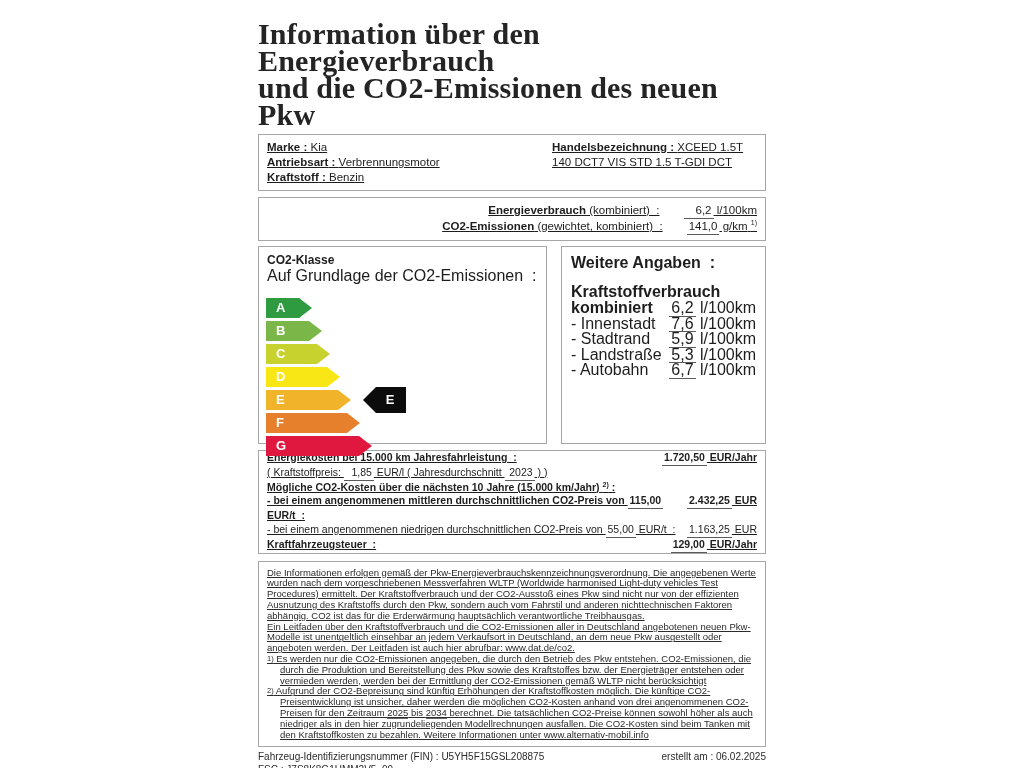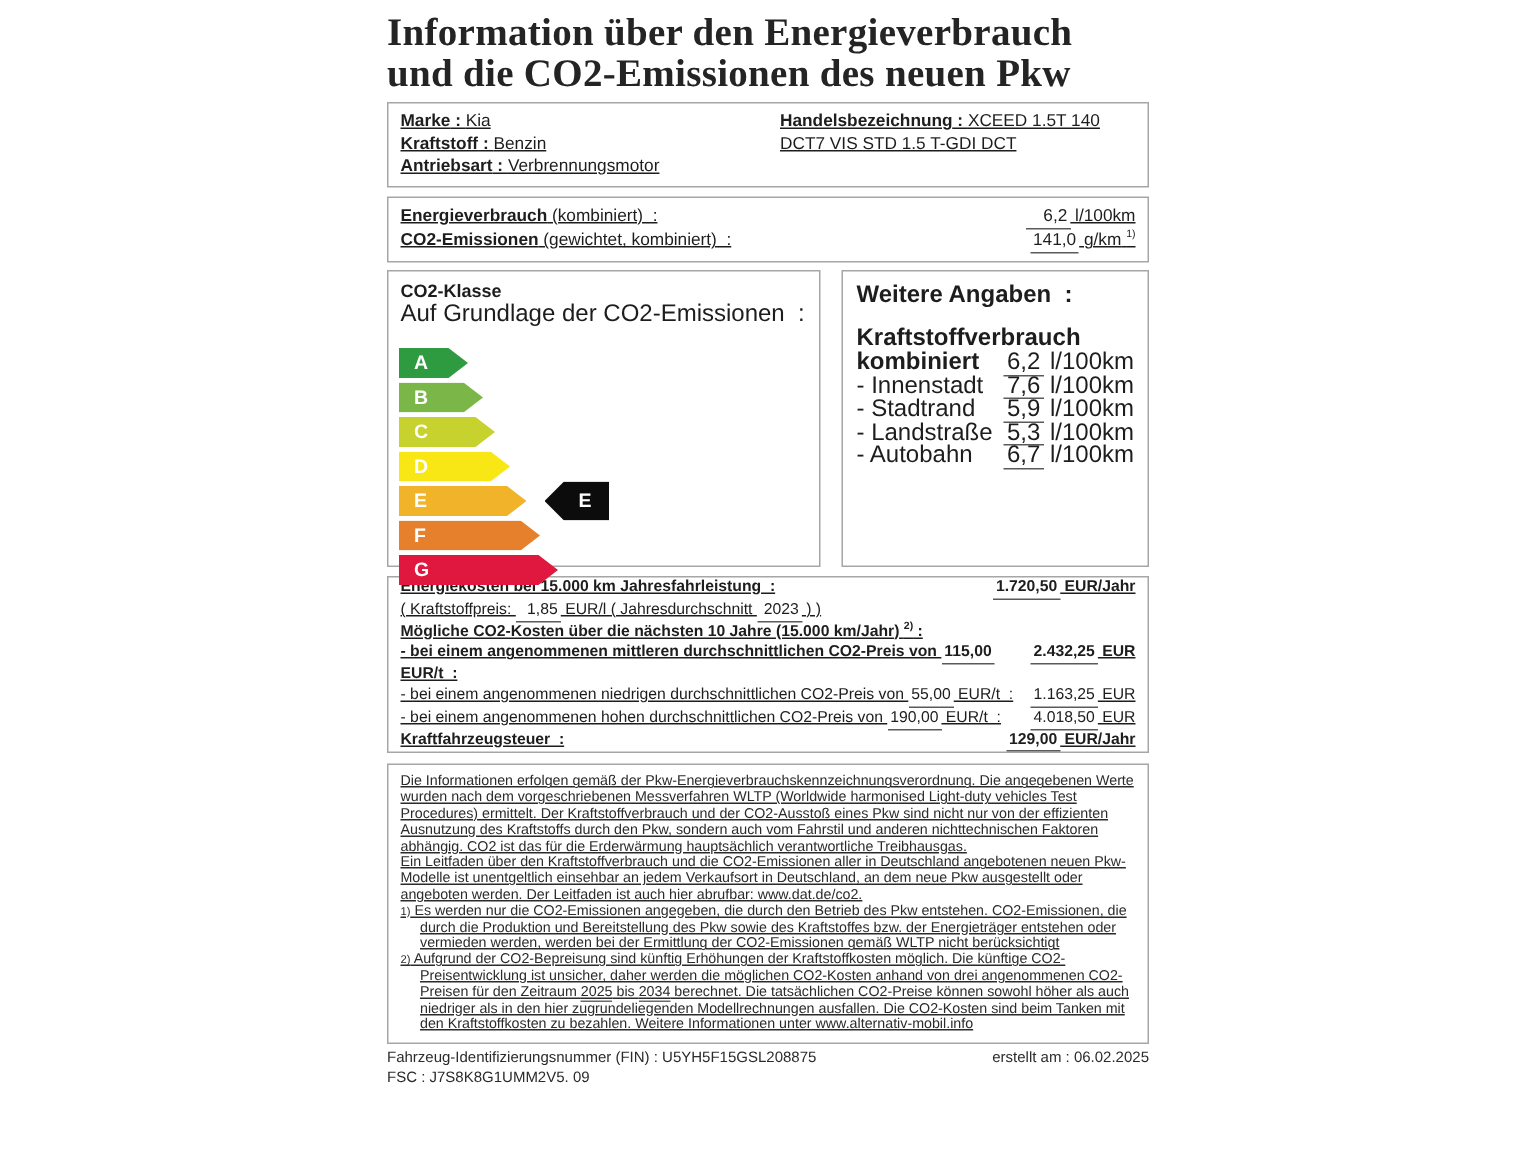--- a/index.html
+++ b/index.html
@@ -1,31 +1,31 @@
 <!DOCTYPE html>
 <html><head>
 <meta charset="utf-8">
 <style>
   * { margin:0; padding:0; box-sizing:border-box; }
   html,body { width:1024px; height:768px; background:#fff; font-family:"Liberation Sans", sans-serif; color:#1d1d1d; }
   .sheet { width:508px; margin:0 auto; padding-top:8px; }
 
-  .title { font-family:"Liberation Serif", serif; font-weight:bold; font-size:26px; line-height:27px; color:#242424; letter-spacing:0.2px; }
+  .title { font-family:"Liberation Serif", serif; font-weight:bold; font-size:30px; line-height:27px; color:#242424; letter-spacing:0.2px;margin-top:12px; }
 
   .box { border:1px solid #a6a6a6; padding:5px 8px; margin-top:6px; font-size:11.5px; line-height:15px;text-decoration:underline; }
   b, .b { font-weight:bold; }
   sup { font-size:7px; vertical-align:super; line-height:0; }
 
   
   .veh { display:flex; }
   .veh-left { width:253px; }
-  .veh-right { flex:1; }
+  .veh-right { flex:1;margin-left:32px; }
 
   
-  .cons-row { display:flex; justify-content:space-between; }
+  .cons-row { display:flex; justify-content:flex-end;gap:24px; }
   .uv { display:inline-block; text-align:right; border-bottom:1px solid #5a5a5a; min-width:30px; padding:0 2px; }
 
   
   .mid { display:flex; gap:14px; margin-top:5px; }
   .class-box { width:289px; height:198px; border:1px solid #a6a6a6; padding:6px 8px; }
   .further-box { flex:1; border:1px solid #a6a6a6; padding:7px 9px; }
 
   .arrows { position:relative; margin-top:13px; margin-left:-1px; }
   .arrow-row { height:20px; margin-bottom:3px; clip-path:polygon(0 0, calc(100% - 13px) 0, 100% 50%, calc(100% - 13px) 100%, 0 100%); color:#fff; font-weight:bold; font-size:13px; line-height:20px; padding-left:10px; }
   .e-marker { position:absolute; left:97px; top:89px; width:43px; height:26px; background:#0c0c0c; clip-path:polygon(0 50%, 13px 0, 100% 0, 100% 100%, 13px 100%); color:#fff; font-weight:bold; font-size:13px; line-height:26px; text-align:center; padding-left:11px; }
@@ -55,22 +55,22 @@
 <div class="sheet">
 
   <div class="title">
     <div>Information über den Energieverbrauch</div>
     <div>und die CO2-Emissionen des neuen Pkw</div>
   </div>
 
   <div class="box veh">
     <div class="veh-left">
       <div><b><span>Marke</span><span> : </span></b><span>Kia</span></div>
+      <div><b><span>Antriebsart</span><span> : </span></b><span>Verbrennungsmotor</span></div>
       <div><b><span>Kraftstoff</span><span> : </span></b><span>Benzin</span></div>
-      <div><b><span>Antriebsart</span><span> : </span></b><span>Verbrennungsmotor</span></div>
     </div>
     <div class="veh-right">
       <div><b><span>Handelsbezeichnung</span><span> : </span></b><span>XCEED 1.5T 140 DCT7 VIS STD 1.5 T-GDI DCT</span></div>
     </div>
   </div>
 
   <div class="box">
     <div class="cons-row">
       <span><b>Energieverbrauch</b><span> (kombiniert)&nbsp; :</span></span>
       <span><span class="uv">6,2</span><span> l/100km</span></span>
@@ -132,24 +132,20 @@
     <div class="b"><span>Mögliche CO2-Kosten über die nächsten 10 Jahre (15.000 km/Jahr) </span><sup>2)</sup><span> :</span></div>
     <div class="cost-row b">
       <span><span>- bei einem angenommenen mittleren durchschnittlichen CO2-Preis von </span><span class="uv">115,00</span><span> EUR/t&nbsp; :</span></span>
       <span class="amt"><span class="uv">2.432,25</span><span> EUR</span></span>
     </div>
     <div class="cost-row">
       <span><span>- bei einem angenommenen niedrigen durchschnittlichen CO2-Preis von </span><span class="uv">55,00</span><span> EUR/t&nbsp; :</span></span>
       <span class="amt"><span class="uv">1.163,25</span><span> EUR</span></span>
     </div>
     <div class="cost-row">
-      <span><span>- bei einem angenommenen hohen durchschnittlichen CO2-Preis von </span><span class="uv">190,00</span><span> EUR/t&nbsp; :</span></span>
-      <span class="amt"><span class="uv">4.018,50</span><span> EUR</span></span>
-    </div>
-    <div class="cost-row">
       <span class="b">Kraftfahrzeugsteuer&nbsp; :</span>
       <span class="amt b"><span class="uv">129,00</span><span> EUR/Jahr</span></span>
     </div>
   </div>
 
   <div class="box fine">
     <div>Die Informationen erfolgen gemäß der Pkw-Energieverbrauchskennzeichnungsverordnung. Die angegebenen Werte wurden nach dem vorgeschriebenen Messverfahren WLTP (Worldwide harmonised Light-duty vehicles Test Procedures) ermittelt. Der Kraftstoffverbrauch und der CO2-Ausstoß eines Pkw sind nicht nur von der effizienten Ausnutzung des Kraftstoffs durch den Pkw, sondern auch vom Fahrstil und anderen nichttechnischen Faktoren abhängig. CO2 ist das für die Erderwärmung hauptsächlich verantwortliche Treibhausgas.</div>
     <div>Ein Leitfaden über den Kraftstoffverbrauch und die CO2-Emissionen aller in Deutschland angebotenen neuen Pkw-Modelle ist unentgeltlich einsehbar an jedem Verkaufsort in Deutschland, an dem neue Pkw ausgestellt oder angeboten werden. Der Leitfaden ist auch hier abrufbar: www.dat.de/co2.</div>
     <div class="fn"><span class="fn-marker">1)</span><span> Es werden nur die CO2-Emissionen angegeben, die durch den Betrieb des Pkw entstehen. CO2-Emissionen, die durch die Produktion und Bereitstellung des Pkw sowie des Kraftstoffes bzw. der Energieträger entstehen oder vermieden werden, werden bei der Ermittlung der CO2-Emissionen gemäß WLTP nicht berücksichtigt</span></div>
     <div class="fn"><span class="fn-marker">2)</span><span> Aufgrund der CO2-Bepreisung sind künftig Erhöhungen der Kraftstoffkosten möglich. Die künftige CO2-Preisentwicklung ist unsicher, daher werden die möglichen CO2-Kosten anhand von drei angenommenen CO2-Preisen für den Zeitraum </span><span class="uv2">2025</span><span> bis </span><span class="uv2">2034</span><span> berechnet. Die tatsächlichen CO2-Preise können sowohl höher als auch niedriger als in den hier zugrundeliegenden Modellrechnungen ausfallen. Die CO2-Kosten sind beim Tanken mit den Kraftstoffkosten zu bezahlen. Weitere Informationen unter www.alternativ-mobil.info</span></div>

